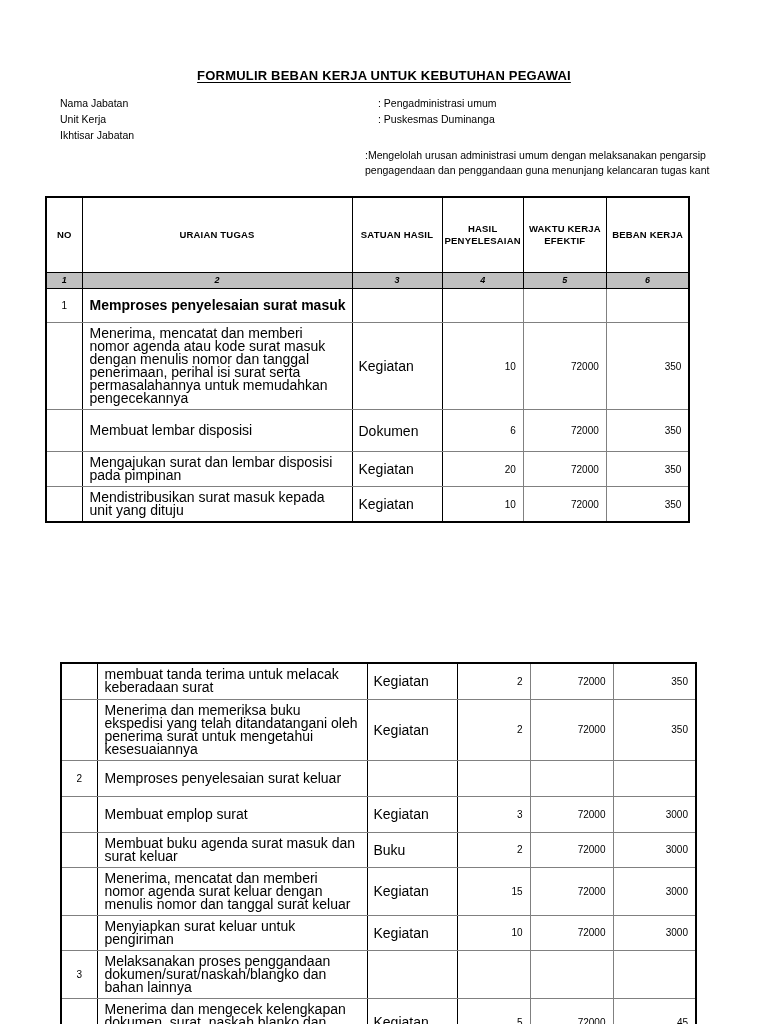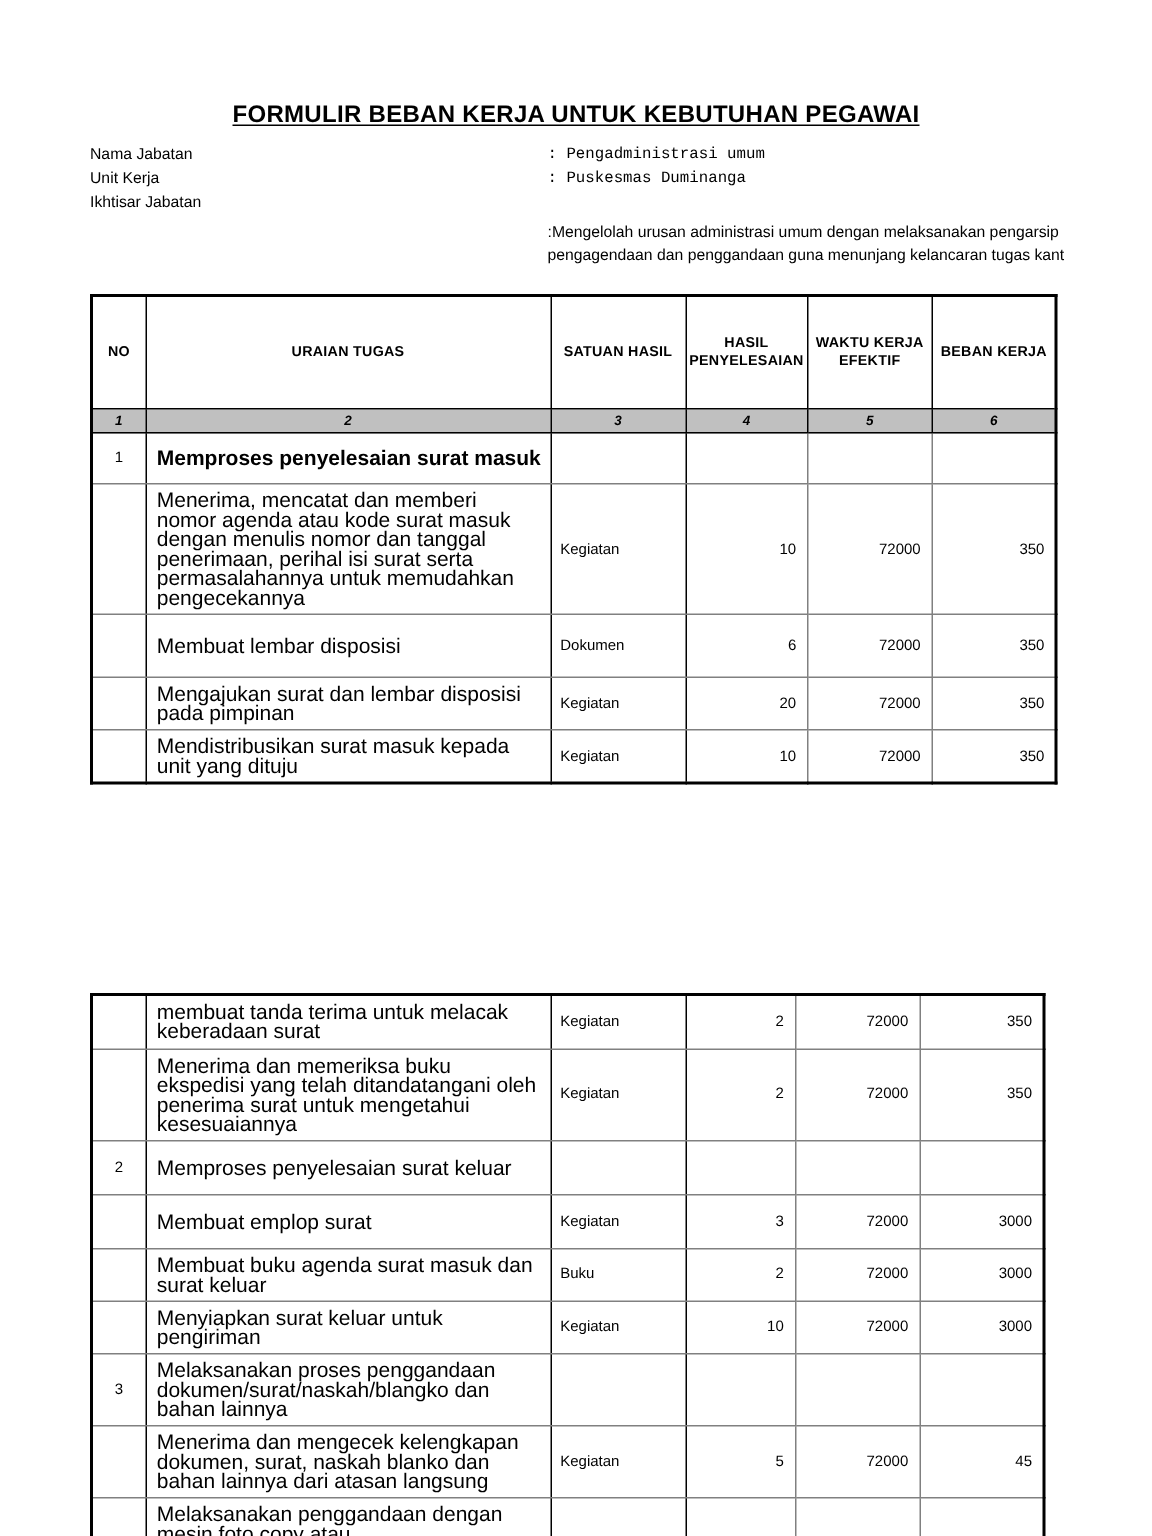--- a/index.html
+++ b/index.html
@@ -22,21 +22,21 @@
     overflow: hidden;
   }
 
   
   .doc-title {
     position: absolute;
     left: 0;
     top: 68px;
     width: 768px;
     text-align: center;
-    font-size: 16px;
+    font-size: 13px;
     font-weight: bold;
     letter-spacing: 0.2px;
   }
   .doc-title span {
     text-decoration: underline;
     text-underline-offset: 2px;
   }
 
   
   .info-block {
@@ -53,26 +53,25 @@
   .info-label {
     position: absolute;
     left: 0;
     top: 0;
     font-size: 10.5px;
     font-weight: normal;
     white-space: nowrap;
   }
   .info-value {
     position: absolute;
-    left: 305px;
+    left: 318px;
     top: 0;
     font-size: 10.5px;
     font-weight: normal;
     white-space: nowrap;
-    font-family: Liberation Mono, monospace;
   }
   .ikhtisar-value {
     position: absolute;
     left: 365px;
     top: 148px;
     width: 420px;
     font-size: 10.5px;
     line-height: 15px;
     white-space: nowrap;
   }
@@ -139,30 +138,30 @@
     line-height: 13px;
     text-align: left;
   }
   td.cell-task.bold {
     font-weight: bold;
   }
   td.cell-satuan {
     border-right: 1.5px solid #000000;
     border-left: 1.5px solid #000000;
     padding: 4px 6px;
-    font-size: 10px;
+    font-size: 14px;
     text-align: left;
   }
   td.cell-num {
     padding: 4px 7px 4px 4px;
     font-size: 10px;
     text-align: right;
   }
 
-  .tbl-one { left: 60px; top: 196px; }
+  .tbl-one { left: 45px; top: 196px; }
   .tbl-two { left: 60px; top: 662px; }
 
   .sec-divider td {
     border-top: 1.5px solid #000000;
   }
 </style>
 </head>
 <body>
 
 <div class="page">
@@ -310,20 +309,28 @@
         <td class="cell-num">3000</td>
       </tr>
       <tr style="height:35px;">
         <td class="cell-no"></td>
         <td class="cell-task">Membuat buku agenda surat masuk dan surat keluar</td>
         <td class="cell-satuan">Buku</td>
         <td class="cell-num">2</td>
         <td class="cell-num">72000</td>
         <td class="cell-num">3000</td>
       </tr>
+      <tr style="height:36px;">
+        <td class="cell-no"></td>
+        <td class="cell-task">Menerima, mencatat dan memberi nomor agenda surat keluar dengan menulis nomor dan tanggal surat keluar</td>
+        <td class="cell-satuan">Kegiatan</td>
+        <td class="cell-num">15</td>
+        <td class="cell-num">72000</td>
+        <td class="cell-num">3000</td>
+      </tr>
       <tr style="height:35px;">
         <td class="cell-no"></td>
         <td class="cell-task">Menyiapkan surat keluar untuk pengiriman</td>
         <td class="cell-satuan">Kegiatan</td>
         <td class="cell-num">10</td>
         <td class="cell-num">72000</td>
         <td class="cell-num">3000</td>
       </tr>
       <tr class="sec-divider" style="height:36px;">
         <td class="cell-no">3</td>

